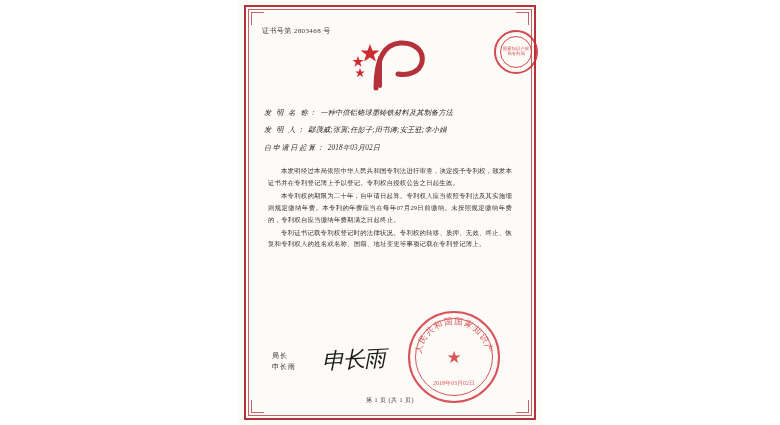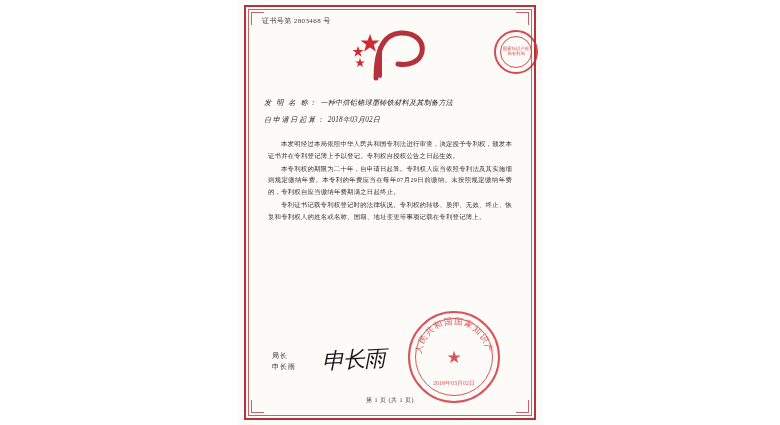--- a/index.html
+++ b/index.html
@@ -65,21 +65,21 @@
     top: 16px;
     right: 20px;
     bottom: 16px;
   }
 
   .cert-no {
     font-size: 7px;
     color: #3a3a3a;
     letter-spacing: 0.4px;
     margin-left: 4px;
-    margin-top: 0;
+    margin-top: 10px;
   }
 
   
   .emblem {
     position: relative;
     width: 100%;
     height: 54px;
     margin-top: 2px;
   }
   .emblem svg {
@@ -263,20 +263,24 @@
           <polygon points="16,18 17.4,22 21.6,22 18.2,24.6 19.5,28.7 16,26.2 12.5,28.7 13.8,24.6 10.4,22 14.6,22" fill="#cf2b33"></polygon>
           <polygon points="18,30 19.2,33.4 22.8,33.4 19.9,35.6 21,39 18,36.9 15,39 16.1,35.6 13.2,33.4 16.8,33.4" fill="#cf2b33"></polygon>
         </svg>
       </div>
 
 
       <div class="fields">
         <div class="field-row">
           <span class="field-label">发 明 名 称：</span>
           <span class="field-value">一种中倍铝铬球墨铸铁材料及其制备方法</span>
+        </div>
+        <div class="field-row">
+          <span class="field-label">发 明 人：</span>
+          <span class="field-value">鄢茂威;张冀;任彭子;田书涛;安王驻;李小娟</span>
         </div>
         <div class="field-row">
           <span class="field-label">自申请日起算：</span>
           <span class="field-value">2018年03月02日</span>
         </div>
       </div>
 
       <div class="body-text">
         <p>本发明经过本局依照中华人民共和国专利法进行审查，决定授予专利权，颁发本证书并在专利登记簿上予以登记。专利权自授权公告之日起生效。</p>
         <p>本专利权的期限为二十年，自申请日起算。专利权人应当依照专利法及其实施细则规定缴纳年费。本专利的年费应当在每年07月29日前缴纳。未按照规定缴纳年费的，专利权自应当缴纳年费期满之日起终止。</p>

